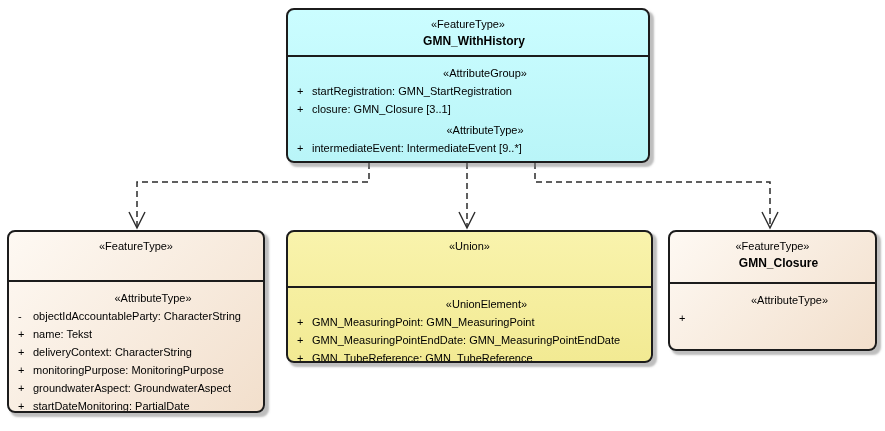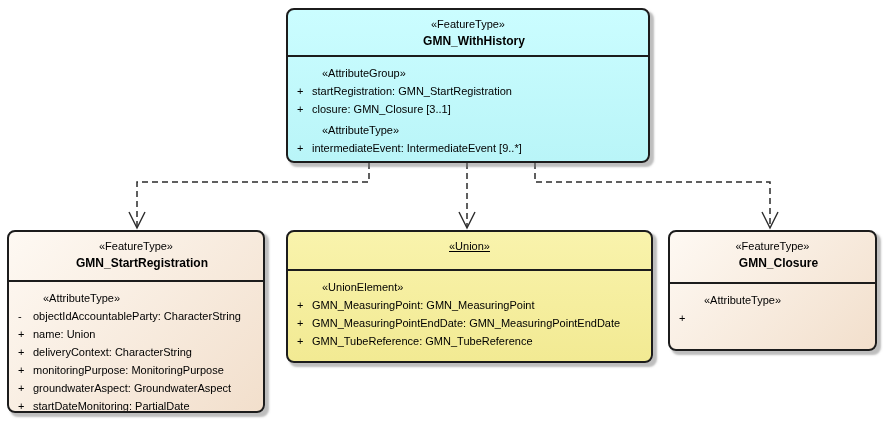--- a/index.html
+++ b/index.html
@@ -65,20 +65,21 @@
     padding-top: 4px;
     overflow: hidden;
   }
   .stereo-row {
     font-size: 11px;
     line-height: 18px;
     height: 18px;
     margin-top: 3px;
     padding-left: 34px;
     white-space: nowrap;
+    text-align: center;
   }
   .attr-row {
     display: flex;
     height: 18px;
     line-height: 18px;
     font-size: 11px;
     white-space: nowrap;
   }
   .attr-row .vis {
     flex: 0 0 24px;
@@ -88,21 +89,21 @@
   .attr-row .attr-text {
     flex: 1 1 auto;
     overflow: hidden;
   }
   
   #box-withhistory     { left: 286px; top: 8px;   width: 364px; height: 155px; }
   #box-withhistory .uml-title     { height: 47px; }
   #box-startregistration { left: 7px;  top: 230px; width: 258px; height: 183px; }
   #box-startregistration .uml-title { height: 50px; }
   #box-intermediateevent { left: 286px; top: 230px; width: 367px; height: 133px; }
-  #box-intermediateevent .uml-title { height: 39px; text-decoration: underline; }
+  #box-intermediateevent .uml-title { height: 56px; }
   #box-closure         { left: 668px; top: 230px; width: 209px; height: 121px; }
   #box-closure .uml-title         { height: 52px; }
 </style>
 </head>
 <body>
 
 <div class="canvas">
 
   <svg class="connector-layer" viewBox="0 0 885 431" xmlns="http://www.w3.org/2000/svg">
     <g>
@@ -138,31 +139,30 @@
         <div class="attr-row">
           <span class="vis">+</span>
           <span class="attr-text">intermediateEvent: IntermediateEvent [9..*]</span>
         </div>
       </div>
   </div>
 
   <div class="uml-class" id="box-startregistration" style="background: linear-gradient(135deg, rgb(254, 249, 243), rgb(242, 223, 204));">
     <div class="uml-title">
       <div class="uml-stereotype">«FeatureType»</div>
-      <div class="uml-name">GMN_StartRegistration</div>
     </div>
     <div class="uml-body">
         <div class="stereo-row">«AttributeType»</div>
         <div class="attr-row">
           <span class="vis">-</span>
           <span class="attr-text">objectIdAccountableParty: CharacterString</span>
         </div>
         <div class="attr-row">
           <span class="vis">+</span>
-          <span class="attr-text">name: Union</span>
+          <span class="attr-text">name: Tekst</span>
         </div>
         <div class="attr-row">
           <span class="vis">+</span>
           <span class="attr-text">deliveryContext: CharacterString</span>
         </div>
         <div class="attr-row">
           <span class="vis">+</span>
           <span class="attr-text">monitoringPurpose: MonitoringPurpose</span>
         </div>
         <div class="attr-row">

